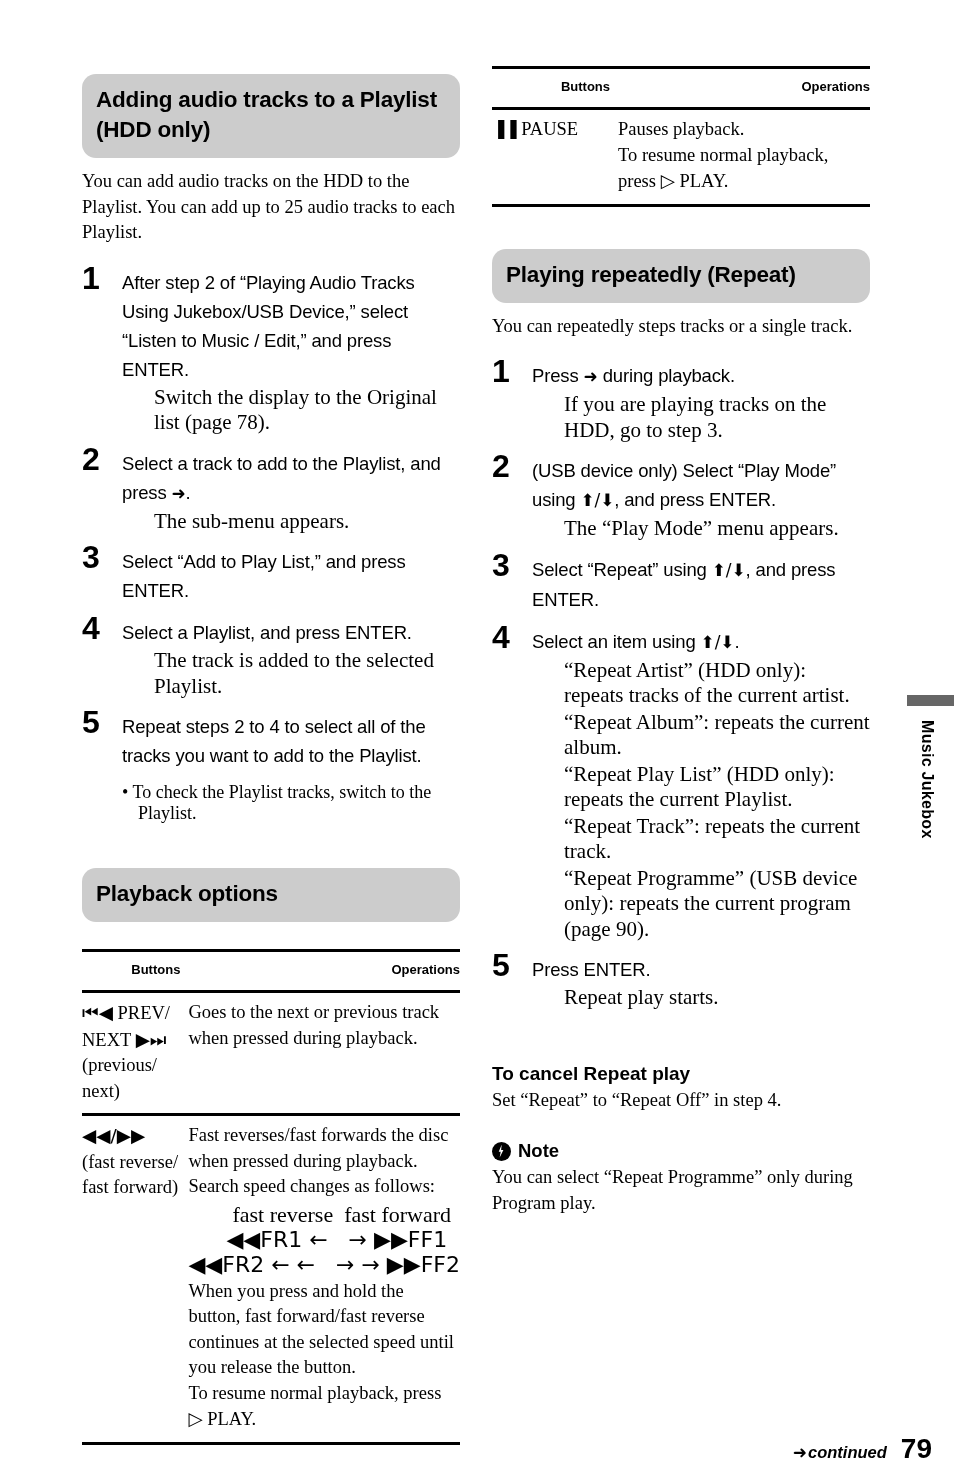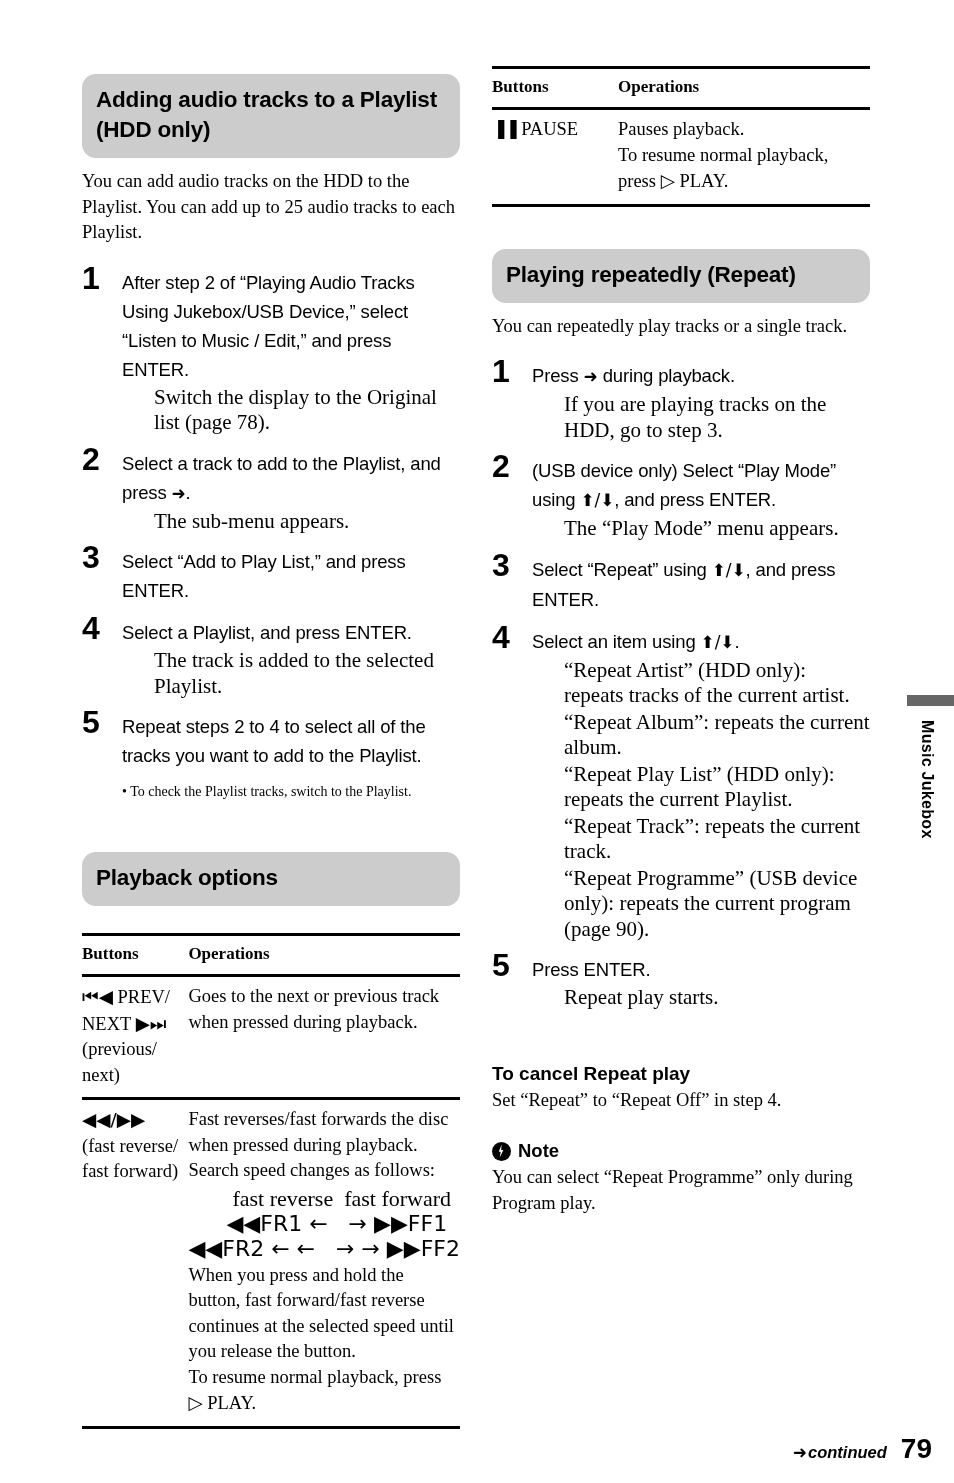--- a/index.html
+++ b/index.html
@@ -68,46 +68,47 @@
     line-height: 29px;
     letter-spacing: -0.15px;
   }
   .step .sub {
     font-size: 21px;
     line-height: 25.5px;
     margin-top: 1px;
     margin-left: 32px;
   }
   .step .bullet {
-    font-size: 14px;
-    line-height: 33px;
-    margin-top: 5px;
+    font-size: 18px;
+    line-height: 21px;
+    margin-top: 12px;
     padding-left: 16px;
     text-indent: -16px;
   }
 
   
   table.opts {
     width: 100%;
     border-collapse: collapse;
     margin-top: 0;
   }
   table.opts th,
   table.opts td {
     text-align: left;
     vertical-align: top;
     padding: 7px 0 9px 0;
   }
   table.opts th {
-    font-family: Liberation Serif, serif;
-    font-weight: bold;
-    font-size: 17px;
+    font-family: Liberation Sans, sans-serif;
+    font-weight: bold;
+    font-size: 13px;
     line-height: 24px;
     padding-top: 6px;
     padding-bottom: 8px;
+    text-align: right;
   }
   table.opts td {
     font-size: 18.5px;
     line-height: 25.5px;
   }
   .c-btn { width: 118px; padding-right: 8px !important; }
   .rule-top    { border-top: 3.5px solid #000; }
   .tbl-gap { height: 27px; }
 
   .sym { font-family: "DejaVu Sans", sans-serif; }
@@ -317,21 +318,21 @@
         </td>
       </tr>
       <tr>
         <td class="rule-top" colspan="2" style="padding:0;height:0;"></td>
       </tr>
     </tbody>
   </table>
 
   <div class="section-head" style="margin-top:42px;">Playing repeatedly (Repeat)</div>
 
-  <div class="para">You can repeatedly play tracks or a single track.</div>
+  <div class="para">You can repeatedly steps tracks or a single track.</div>
 
   <div class="step" style="margin-top:22px;">
     <div class="num">1</div>
     <div class="head"><span>Press </span><span class="arrow-b">➜</span><span> during playback.</span></div>
     <div class="sub">If you are playing tracks on the HDD, go to step 3.</div>
   </div>
 
   <div class="step">
     <div class="num">2</div>
     <div class="head"><span>(USB device only) Select “Play Mode” using </span><span class="arrow-b">⬆/⬇</span><span>, and press ENTER.</span></div>

